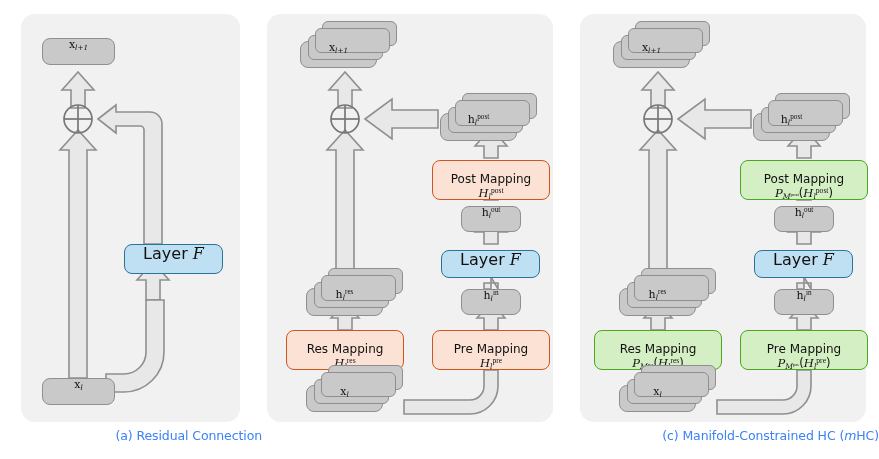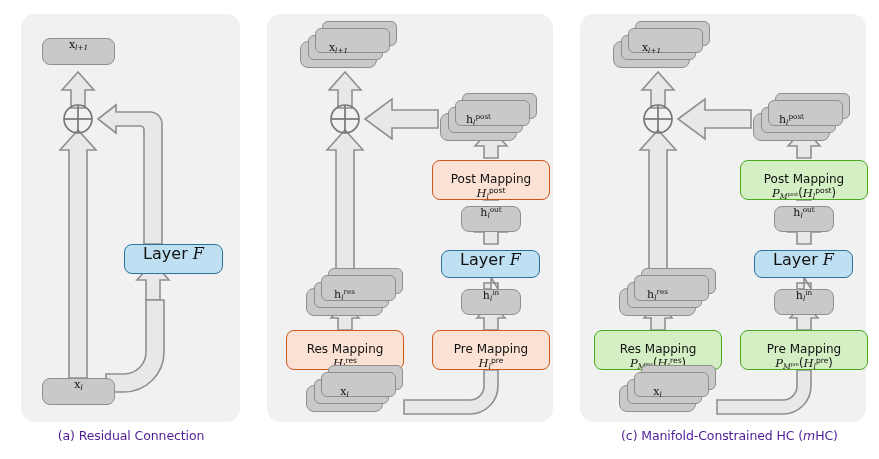--- a/index.html
+++ b/index.html
@@ -24,23 +24,23 @@
     background: #f1f1f1;
     border-radius: 14px;
   }
   #panel-a { left: 21px;  top: 14px; width: 219px; height: 408px; }
   #panel-b { left: 267px; top: 14px; width: 286px; height: 408px; }
   #panel-c { left: 580px; top: 14px; width: 286px; height: 408px; }
 
   .caption {
     position: absolute;
     top: 428px;
-    text-align: center;
+    text-align: right;
     font-size: 12.5px;
-    color: #4c1d95;
+    color: #3b82f6;
     letter-spacing: -0.1px;
     white-space: nowrap;
   }
   #caption-a { left: 0px;   width: 262px; }
   #caption-b { left: 262px; width: 318px; }
   #caption-c { left: 580px; width: 299px; }
   .caption .it { font-style: italic; }
 
   
   .node {
@@ -114,21 +114,21 @@
     pointer-events: none;
   }
   .conn { fill: #e8e8e8; stroke: #8f8f8f; stroke-width: 1.6; }
   .oplus { fill: none; stroke: #777; stroke-width: 1.7; }
 
   
   .m  { font-family: "DejaVu Serif", "Liberation Serif", serif; }
   .mi { font-family: "DejaVu Serif", "Liberation Serif", serif; font-style: italic; }
   sub, sup { font-size: 0.66em; line-height: 0; }
   sub { vertical-align: -0.28em; }
-  sup { vertical-align: 0.52em; }
+  sup { vertical-align: 0.52em; font-family: Liberation Serif, serif; }
   .row2 { font-size: 12px; }
   .row2 .ln1 { display: block; margin-top: 12px; }
   .row2 .ln2 { display: block; font-size: 11.5px; margin-top: 1px; }
   .scr { font-family: "DejaVu Serif", "Liberation Serif", serif; font-style: italic; }
 </style>
 </head>
 <body>
 
 <div class="figure">
 

